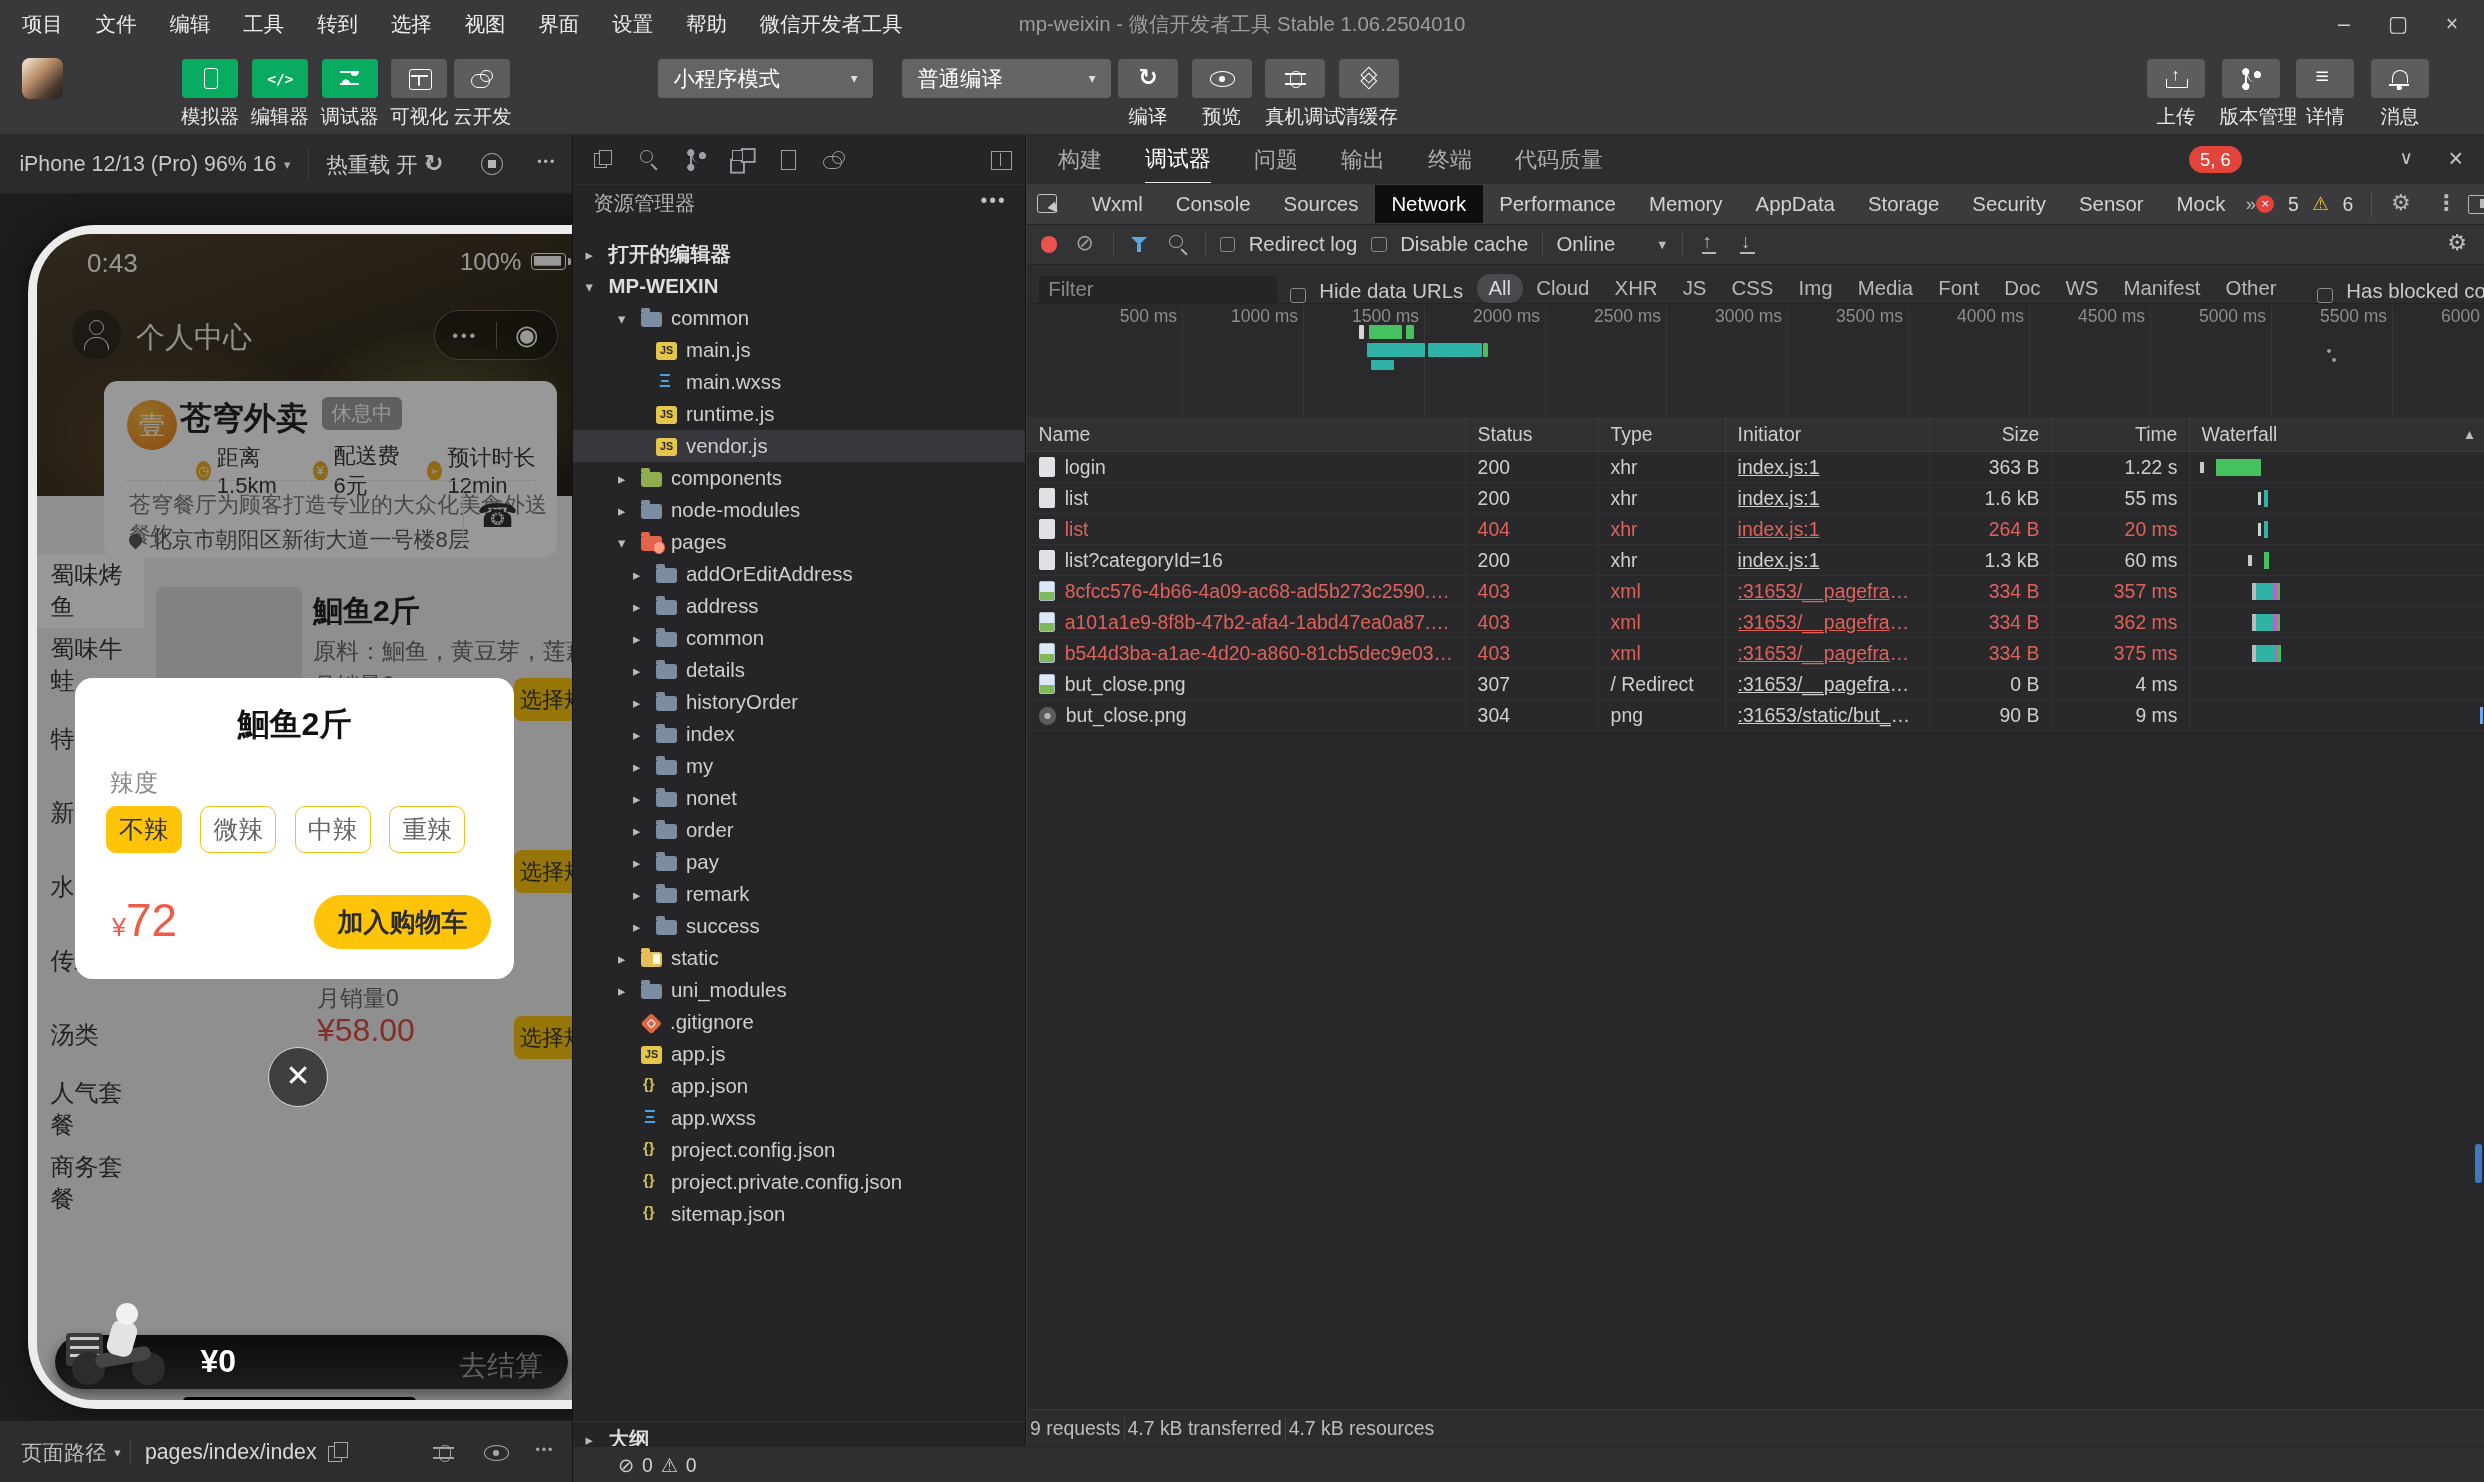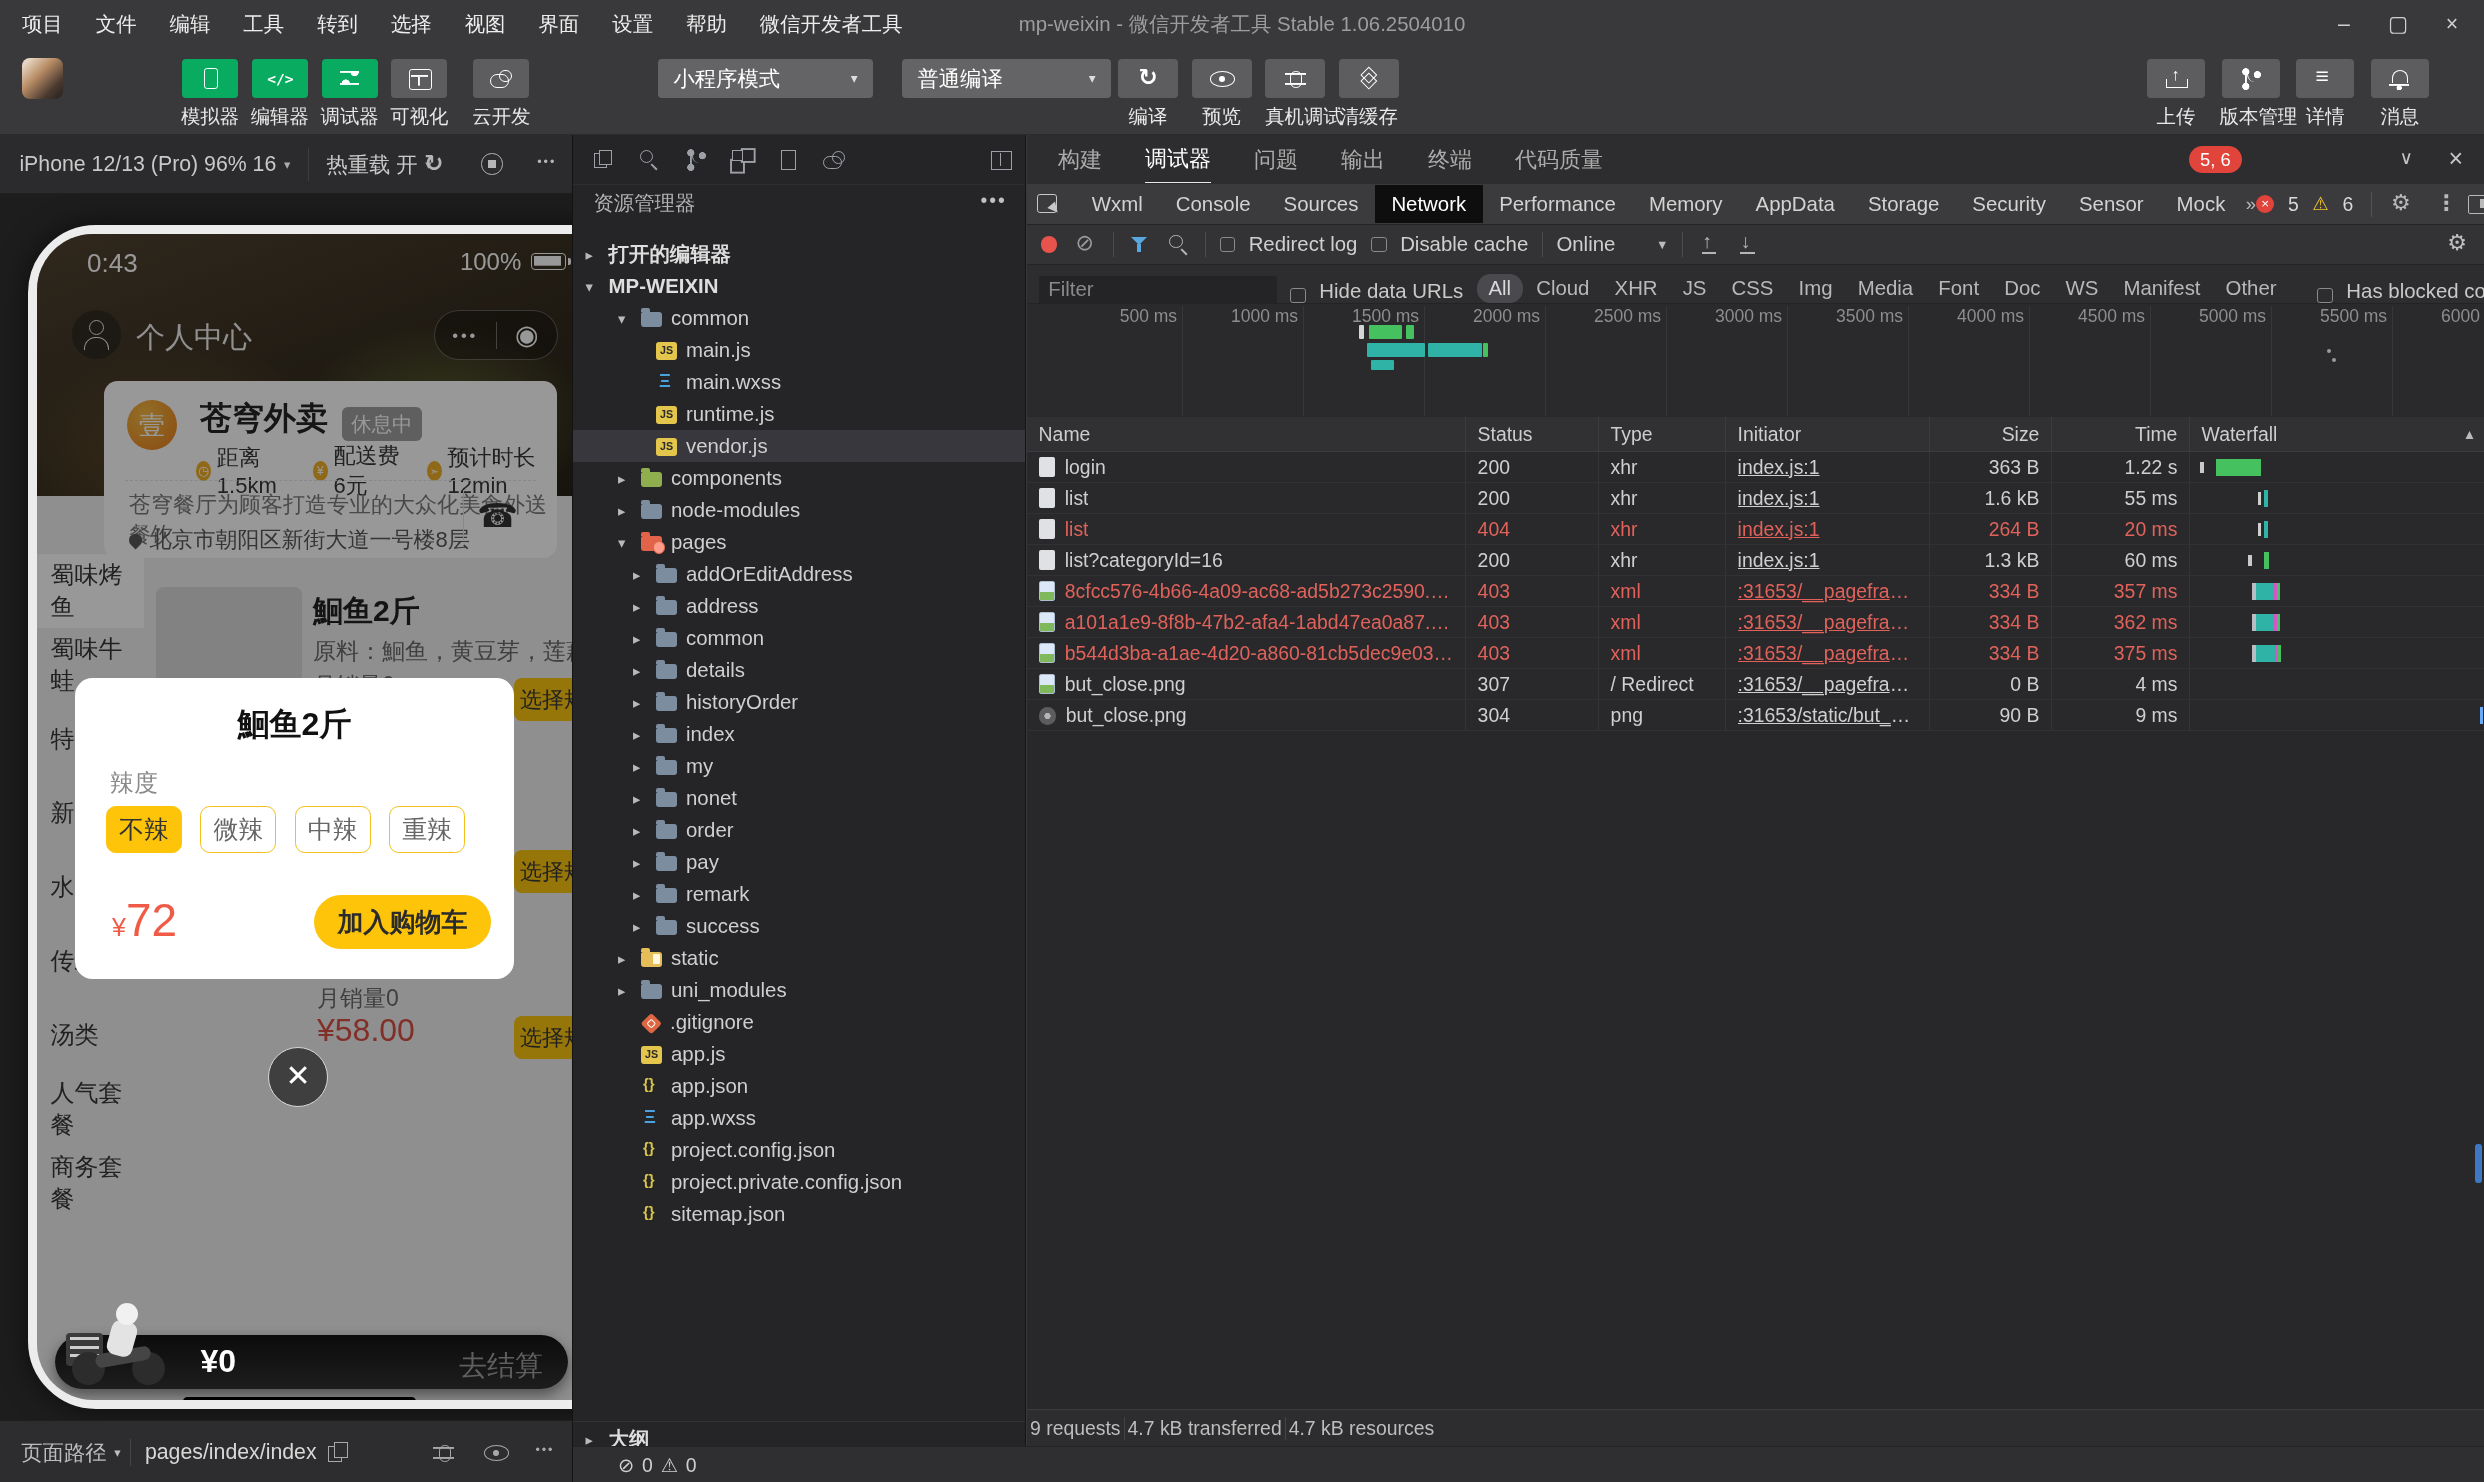--- a/index.html
+++ b/index.html
@@ -98,21 +98,21 @@
   .pnav .pers{position:absolute;left:35px;top:0;width:49px;height:49px;border-radius:50%;background:rgba(20,20,20,.45)}
   .pers::before{content:"";position:absolute;left:16.5px;top:9.7px;width:13.6px;height:13.6px;border:1.9px solid #eee;border-radius:50%}
   .pers::after{content:"";position:absolute;left:11.6px;top:27px;width:23px;height:11.6px;border:1.9px solid #eee;border-bottom:none;border-radius:11.6px 11.6px 0 0}
   .pnav .ttl{position:absolute;left:99px;top:7.8px;color:#f2f2f2;font-size:29px}
   .capsule{position:absolute;right:72px;top:0;width:124px;height:50px;border-radius:26px;background:rgba(0,0,0,.32);border:1px solid rgba(255,255,255,.28);display:flex;align-items:center;color:#fff}
   .capsule .dots{flex:1;text-align:center;font-size:16.5px;letter-spacing:2.9px}
   .capsule .cdiv{width:1px;height:27px;background:rgba(255,255,255,.35)}
   .capsule .target{flex:1;text-align:center;font-size:27px}
   .store{position:absolute;left:67px;top:147px;width:453px;height:177px;background:#fff;border-radius:13.6px;padding:17.5px 21.3px;color:#222}
   .store .logo{position:absolute;left:23px;top:19.4px;width:50px;height:50px;border-radius:50%;background:radial-gradient(circle at 35% 30%,#f6b83d,#e77b18);color:#fff;font-size:26px;text-align:center;line-height:50px}
-  .store .srow1{position:absolute;left:96px;top:15.5px;display:flex;align-items:flex-end;gap:13.6px}
+  .store .srow1{position:absolute;left:76px;top:15.5px;display:flex;align-items:flex-start;gap:13.6px}
   .store .sname{font-size:32px;font-weight:bold;color:#1f1f1f}
   .store .sbadge{background:#9e9e9e;color:#fff;font-size:20.4px;border-radius:5.8px;padding:2.9px 9.7px}
   .store .srow2{position:absolute;left:92px;top:60px;display:flex;gap:19.4px;font-size:22px;color:#333;align-items:center}
   .mi{display:inline-flex;align-items:center;gap:5.8px}
   .mico{width:20.4px;height:20.4px;border-radius:50%;background:#f0ad24;color:#fff;font-size:12.6px;text-align:center;line-height:20.4px}
   .store .dash{position:absolute;left:21.3px;right:21.3px;top:99px;border-top:1.9px dashed #e4e4e4}
   .store .sdesc{position:absolute;left:25px;top:109px;font-size:22px;color:#777}
   .store .saddr{position:absolute;left:25px;top:144px;display:flex;align-items:center;gap:7.8px;font-size:22px;color:#555}
   .pin{width:12.6px;height:12.6px;background:#555;border-radius:50% 50% 50% 0;transform:rotate(-45deg)}
   .store .pdiv{position:absolute;right:93px;top:109px;width:1px;height:50px;background:#e4e4e4}
@@ -308,21 +308,21 @@
           <div class="tb-label">编辑器</div>
         </div>
 
         <div class="tb-btn" style="position:relative;float:left;margin-right:7.8px" data-state="active">
           <div class="tb-box">
             <span class="ic" data-icon="sliders"></span>
           </div>
           <div class="tb-label">调试器</div>
         </div>
 
-        <div class="tb-btn" style="position:relative;float:left;margin-right:20px">
+        <div class="tb-btn" style="position:relative;float:left;margin-right:1px">
           <div class="tb-box">
             <span class="ic" data-icon="layout"></span>
           </div>
           <div class="tb-label">可视化</div>
         </div>
 
         <div class="tb-btn" style="position:relative;float:left;margin-right:7.8px">
           <div class="tb-box">
             <span class="ic" data-icon="cloud"></span>
           </div>

